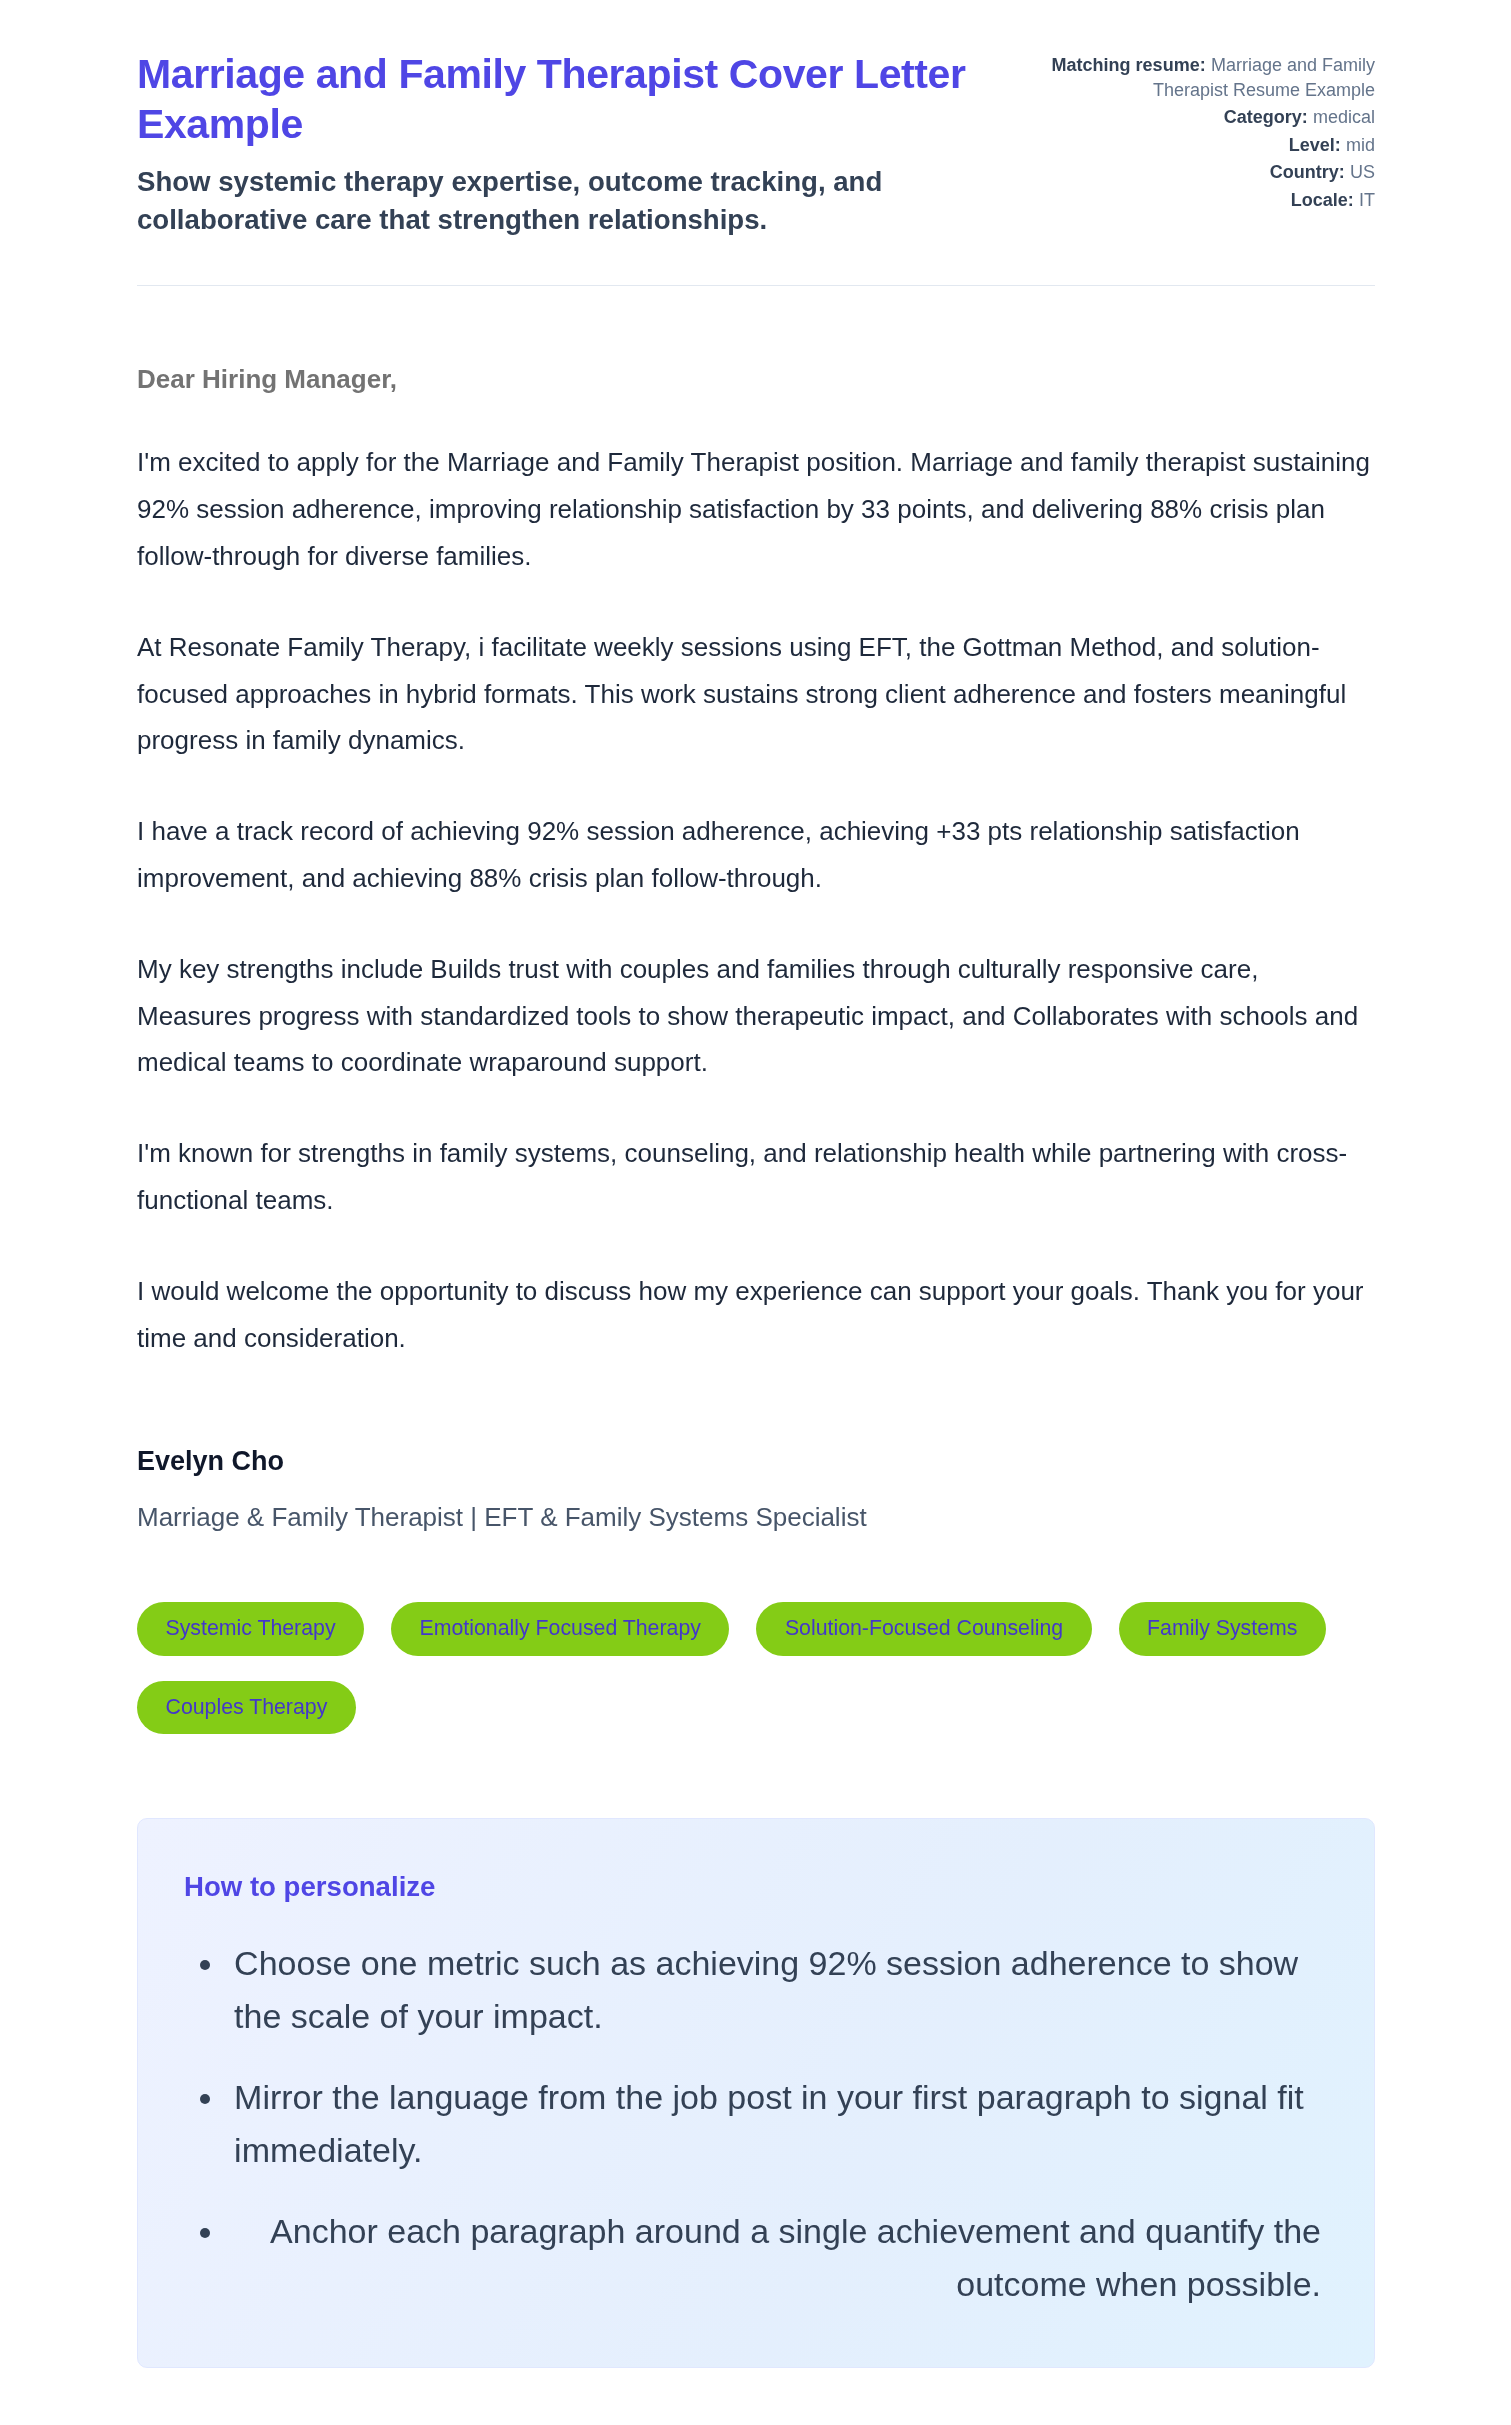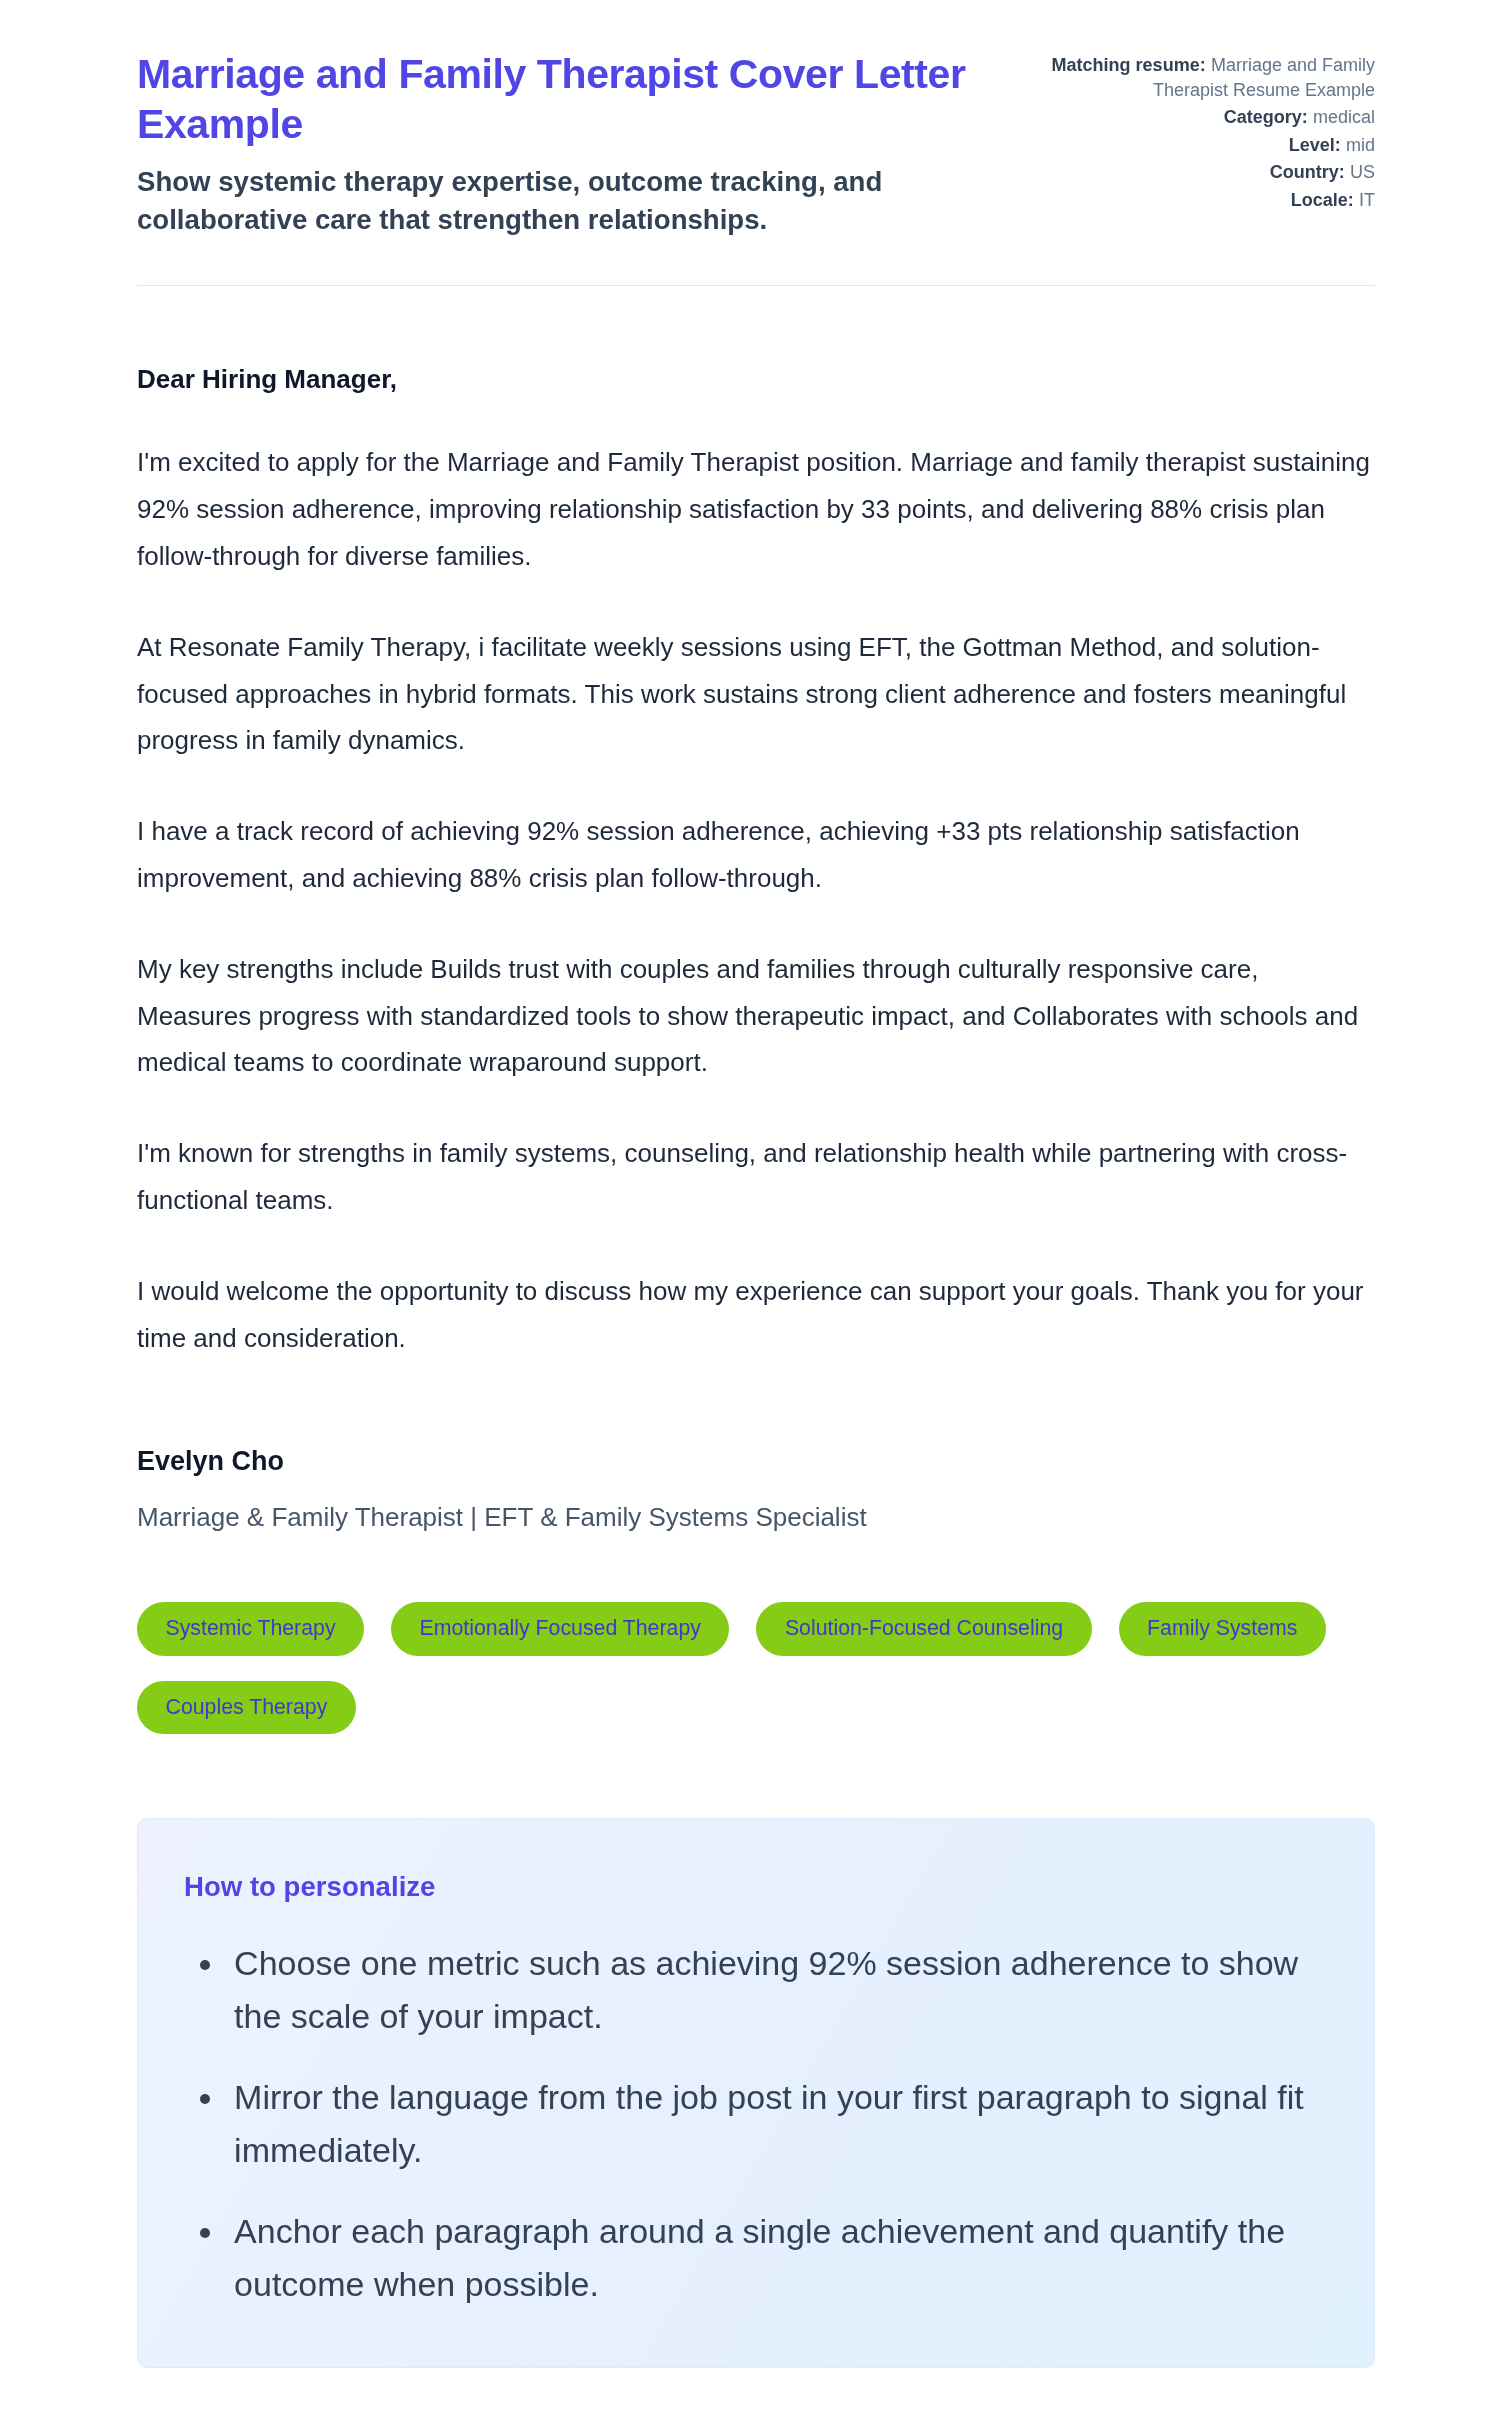--- a/index.html
+++ b/index.html
@@ -45,21 +45,21 @@
   .divider {
     border: 0;
     border-top: 1.8px solid #e2e8f0;
     margin-top: 46px;
   }
   
   .salutation {
     margin-top: 78px;
     font-size: 26px;
     font-weight: 700;
-    color: #0f172a;
+    color: #737373;
   }
   .paragraphs .paragraph {
     margin-top: 44px;
     font-size: 26px;
     line-height: 1.8;
     color: #1e293b;
   }
   .signature-name {
     margin-top: 85px;
     font-size: 27px;
@@ -106,21 +106,21 @@
     list-style: disc;
   }
   .personalize-list li {
     font-size: 34px;
     line-height: 1.55;
     color: #334155;
     margin-bottom: 28.5px;
     padding-left: 7.1px;
     max-width: 1094px;
   }
-  .personalize-list li:last-child { margin-bottom: 0; }
+  .personalize-list li:last-child { margin-bottom: 0; text-align: right; }
   
   .footer-bar {
     margin-top: 69px;
     height: 37px;
     width: 100%;
     background: #1e2a4a;
   }
 </style>
 </head>
 <body>

